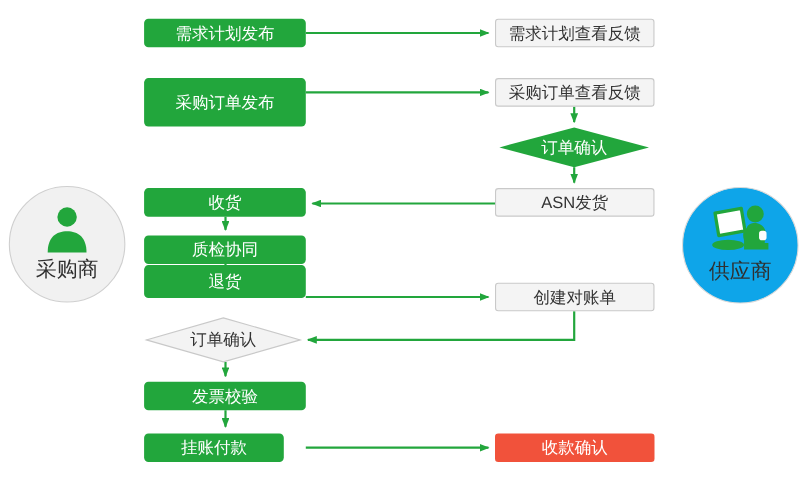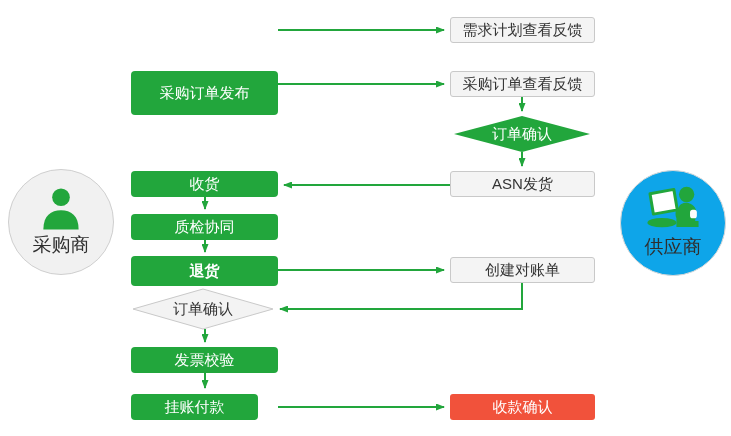--- a/index.html
+++ b/index.html
@@ -63,24 +63,25 @@
     <svg width="62" height="46" viewBox="0 0 72 54">
       <polygon points="9,9 37,4 41,28 13,33" style="fill:#ffffff;stroke:var(--green);stroke-width:3.5;stroke-linejoin:round"></polygon>
       <ellipse cx="23" cy="43" rx="17" ry="5.5" style="fill:var(--green)"></ellipse>
       <circle cx="52" cy="10" r="9" style="fill:var(--green)"></circle>
       <path d="M43,25 C44,21 49,19 54,20 C61,22 64,27 63,33 L62,41 L66,41 L66,48 L40,48 L40,38 C38,32 39,27 43,25 Z" style="fill:var(--green)"></path>
       <rect x="56" y="28" width="8" height="10" rx="3" style="fill:#fcfcfc"></rect>
     </svg>
     <div class="actor-label">供应商</div>
   </div>
 
+  <div class="node green" style="left:131px;top:17px;width:147px;height:26px;">需求计划发布</div>
   <div class="node green" style="left:131px;top:71px;width:147px;height:44px;">采购订单发布</div>
   <div class="node green" style="left:131px;top:171px;width:147px;height:26px;">收货</div>
   <div class="node green" style="left:131px;top:214px;width:147px;height:26px;">质检协同</div>
-  <div class="node green" style="left:131px;top:256px;width:147px;height:30px;font-weight:bold;">退货</div>
+  <div class="node green" style="left:131px;top:241px;width:147px;height:30px;">退货</div>
   <div class="node green" style="left:131px;top:347px;width:147px;height:26px;">发票校验</div>
   <div class="node green" style="left:131px;top:394px;width:127px;height:26px;">挂账付款</div>
 
   <div class="node white" style="left:450px;top:17px;width:145px;height:26px;">需求计划查看反馈</div>
   <div class="node white" style="left:450px;top:71px;width:145px;height:26px;">采购订单查看反馈</div>
   <div class="node white" style="left:450px;top:171px;width:145px;height:26px;">ASN发货</div>
   <div class="node white" style="left:450px;top:257px;width:145px;height:26px;">创建对账单</div>
   <div class="node red" style="left:450px;top:394px;width:145px;height:26px;">收款确认</div>
 
   <div class="diamond-label dl-green" style="left:454px;top:116px;width:136px;height:36px;">订单确认</div>

